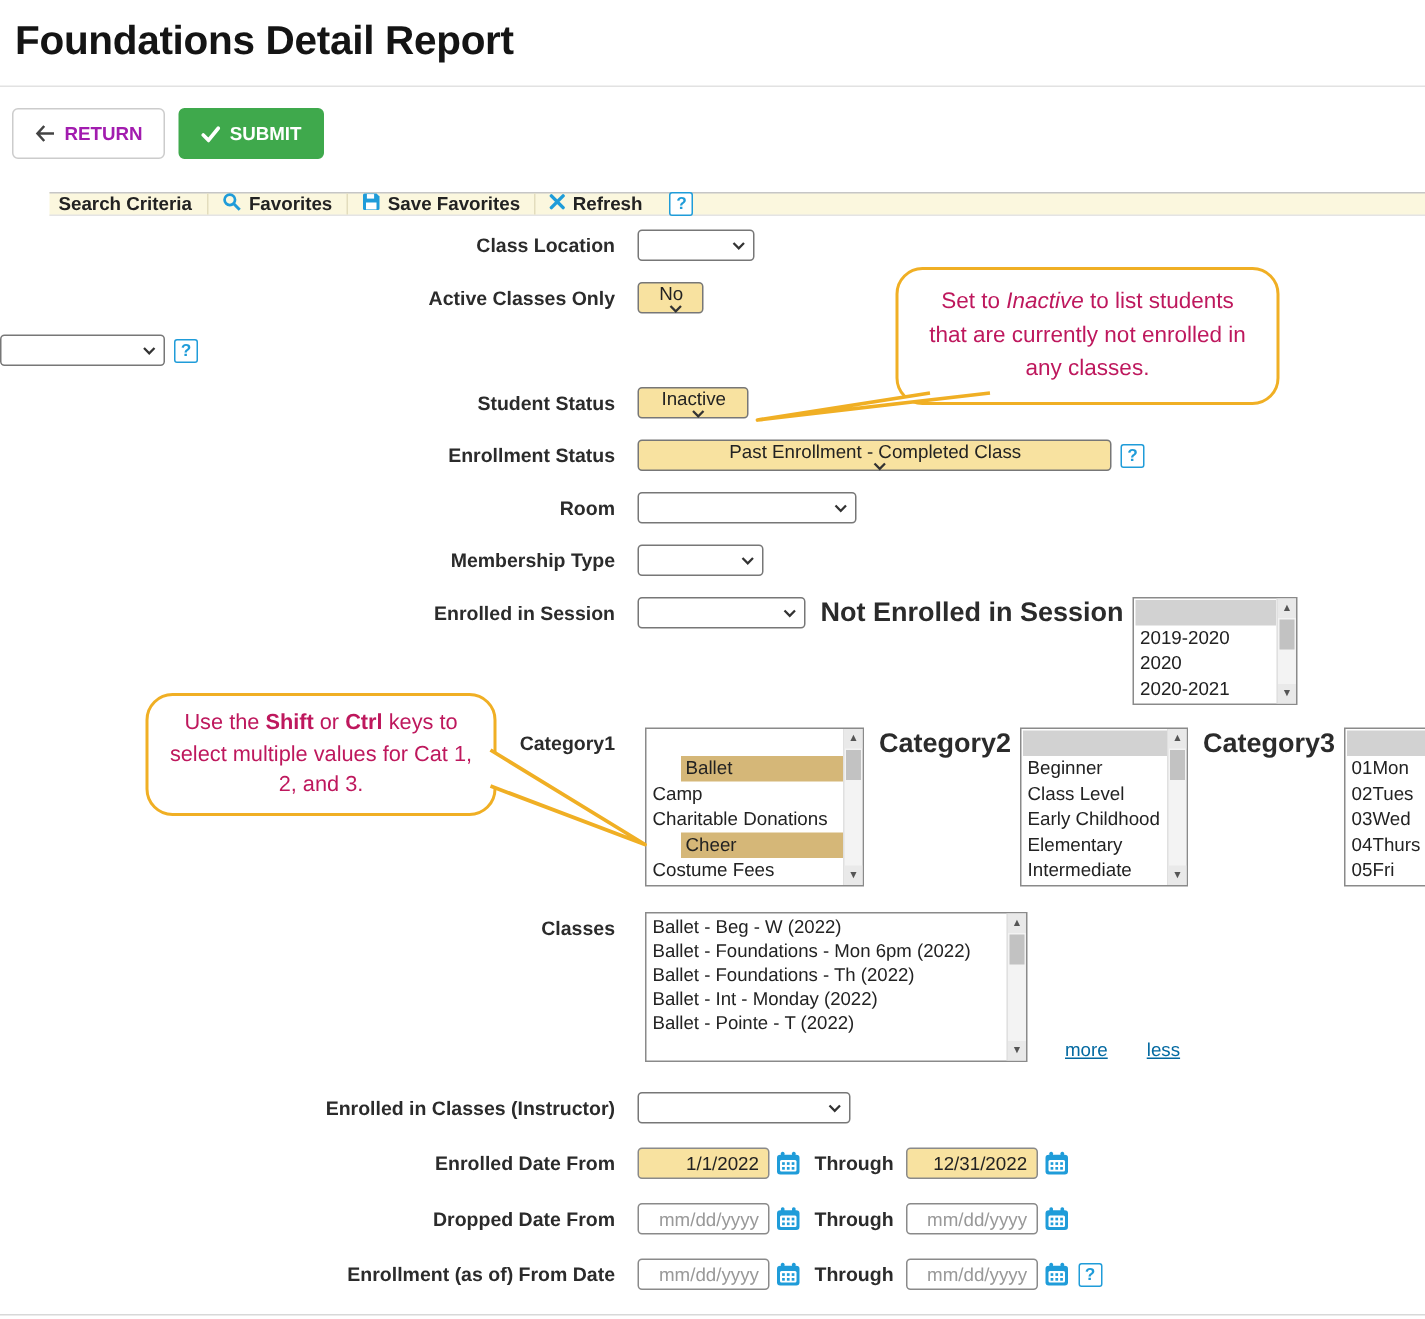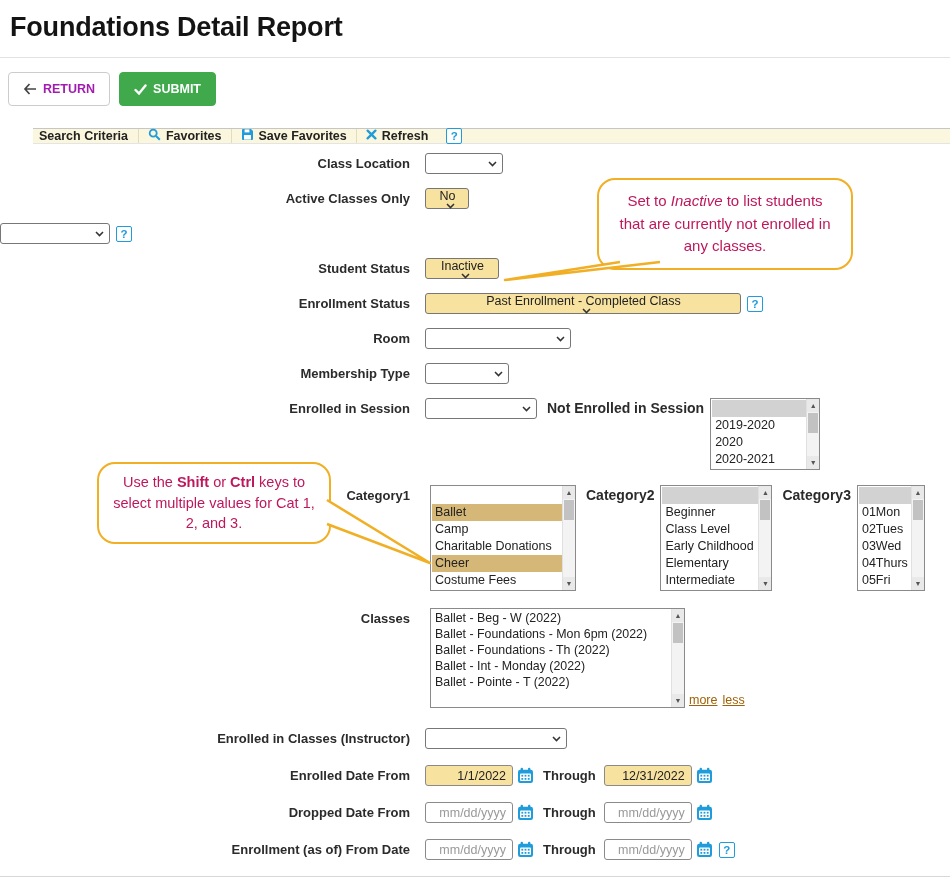--- a/index.html
+++ b/index.html
@@ -24,46 +24,46 @@
   .tab-link { display:inline-flex; align-items:center; gap:5px; padding:0 9px; height:100%; color:#222; font-weight:700;
               border-left:1px solid #e3ddbd; cursor:pointer; }
   .helpq { width:16px; height:16px; flex:none; border:1px solid #1F9CD9; border-radius:2px; background:#fff; color:#1F9CD9;
            font-weight:700; font-size:11.5px; display:inline-flex; align-items:center; justify-content:center; cursor:pointer; }
   .tabbar .helpq { margin-left:9px; }
 
   .form { margin-top:9px; }
   .frow { display:flex; align-items:center; margin-bottom:14px; }
   .frow.top { align-items:flex-start; }
   .flabel { width:425px; flex:none; padding-right:15px; text-align:right; font-size:13px; font-weight:700; color:#2b2b2b; line-height:21px; }
-  .flabel2 { font-size:14px; font-weight:700; color:#2b2b2b; line-height:21px; margin:0 6px 0 10px; white-space:nowrap; }
+  .flabel2 { font-size:18px; font-weight:700; color:#2b2b2b; line-height:21px; margin:0 6px 0 10px; white-space:nowrap; }
 
   .dd { height:21px; border:1px solid #777; border-radius:3px; background:#fff; display:inline-flex; align-items:center;
         justify-content:space-between; padding:0 5px 0 6px; font-size:12.5px; color:#222; cursor:pointer; flex:none; }
   .dd.hl { background:#F8E2A0;flex-direction:column; }
   .chev { display:inline-flex; margin-left:5px; }
 
   .w44{width:44px} .w74{width:74px} .w78{width:78px} .w84{width:84px} .w110{width:110px} .w112{width:112px}
   .w142{width:142px} .w146{width:146px} .w255{width:255px} .w316{width:316px} .w68{width:68px}
   .h72{height:72px} .h100{height:100px} .h106{height:106px}
   .ml5{margin-left:5px}
 
   .listbox { border:1px solid #8a8a8a; background:#fff; display:flex; flex:none; overflow:hidden; }
   .lb-items { flex:1; overflow:hidden; padding:1px 0 0 1px; }
   .lb-item { height:17px; line-height:17px; font-size:12.5px; color:#222; padding:0 3px; white-space:nowrap; overflow:hidden; cursor:default; }
   .lb-item.selected { background:#D2D2D2; }
-  .listbox.focused .lb-item.selected { background:#D5B778; }
+  .listbox.focused .lb-item.selected { background:#D5B778;margin-left:22px; }
   .listbox.tight .lb-item { height:16px; line-height:16px; font-size:12.4px; }
 
   .sb { width:13px; flex:none; background:#f3f3f3; border-left:1px solid #e0e0e0; display:flex; flex-direction:column; }
   .sb-btn { height:13px; flex:none; background:#e9e9e9; color:#555; font-size:7px; display:flex; align-items:center; justify-content:center; cursor:pointer; }
   .sb-track { flex:1; position:relative; }
   .sb-thumb { position:absolute; top:1px; left:1px; right:1px; height:20px; background:#c2c2c2; cursor:pointer; }
 
   .links { align-self:flex-end; margin-left:4px; display:flex; gap:5px; font-size:12.5px; padding-bottom:1px; }
-  .lnk { color:#a16207; text-decoration:underline; cursor:pointer; }
+  .lnk { color:#0369a1; text-decoration:underline; cursor:pointer;margin-left:21px; }
 
   .dinput { width:88px; height:21px; flex:none; border:1px solid #8a8a8a; border-radius:3px; background:#fff;
             font-family:inherit; font-size:12.5px; color:#222; text-align:right; padding-right:6px; }
   .dinput.hl { background:#F8E2A0; }
   .dinput::placeholder { color:#999; }
   .calicon { display:inline-flex; margin-left:4px; cursor:pointer; }
   .through { font-size:13px; font-weight:700; color:#2b2b2b; margin:0 8px 0 9px; }
   .frow .helpq { margin-left:6px; }
 
   .bubble { position:absolute; background:#fff; border:2.5px solid #F0AF24; border-radius:18px; z-index:4;

